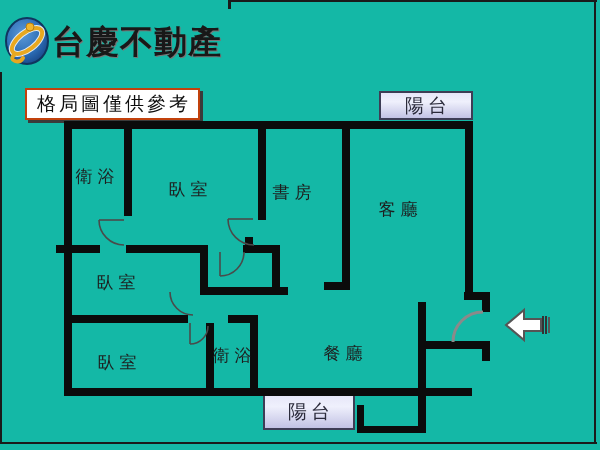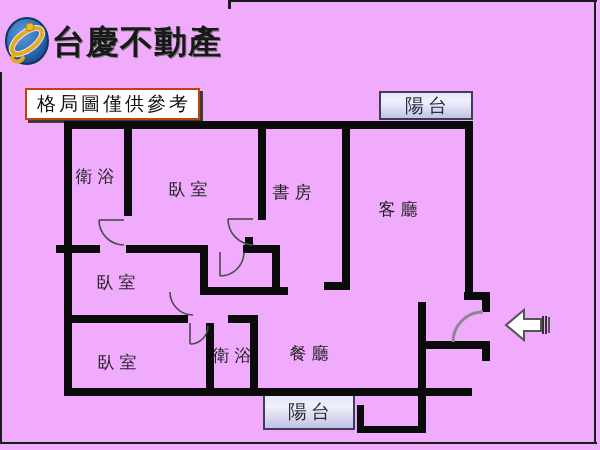--- a/index.html
+++ b/index.html
@@ -1,16 +1,16 @@
 <!DOCTYPE html>
 <html><head>
 <meta charset="utf-8">
 <style>
   html,body{margin:0;padding:0;background:#fff;}
-  #stage{position:relative;width:600px;height:450px;background:#f0abfc;overflow:hidden;
+  #stage{position:relative;width:600px;height:450px;background:#14b8a6;overflow:hidden;
          font-family:"DejaVu Sans","Liberation Sans",sans-serif;}
   
   .pline{position:absolute;background:#1a1a1a;}
   
   .wall{position:absolute;background:#0b0b0b;}
   
   .roomlabel{position:absolute;transform:translate(-50%,-50%);color:#1e1e1e;
              font-family:"DejaVu Serif","Liberation Serif",serif;
              font-size:17px;letter-spacing:5px;white-space:nowrap;text-indent:5px;}
   
@@ -124,15 +124,15 @@
     </g>
   </svg>
 
   <div class="roomlabel" style="left:95px;top:176px;">衛浴</div>
   <div class="roomlabel" style="left:188px;top:189px;">臥室</div>
   <div class="roomlabel" style="left:292px;top:192px;">書房</div>
   <div class="roomlabel" style="left:398px;top:209px;">客廳</div>
   <div class="roomlabel" style="left:116px;top:282px;">臥室</div>
   <div class="roomlabel" style="left:117px;top:362px;">臥室</div>
   <div class="roomlabel" style="left:232px;top:355px;">衛浴</div>
-  <div class="roomlabel" style="left:309px;top:353px;">餐廳</div>
+  <div class="roomlabel" style="left:343px;top:353px;">餐廳</div>
 
 </div>
 
 </body></html>

